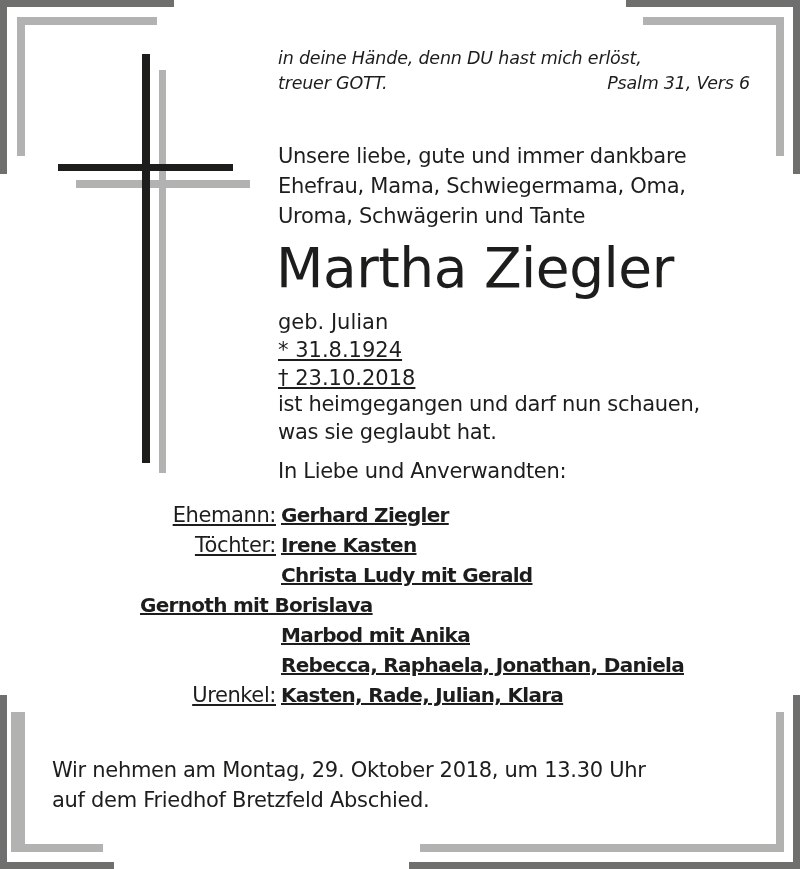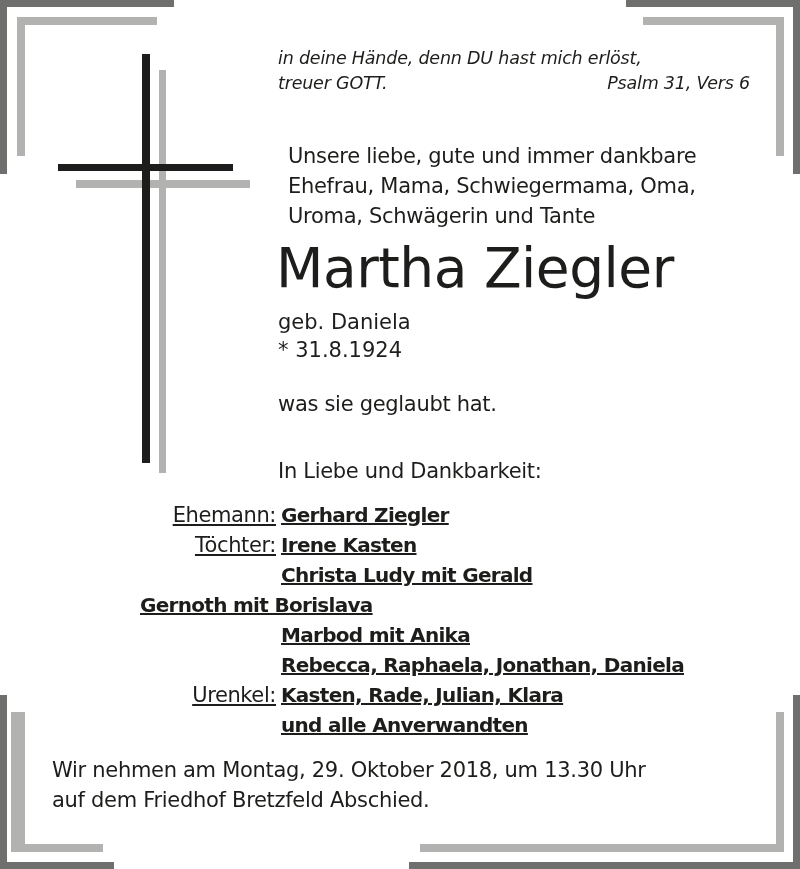--- a/index.html
+++ b/index.html
@@ -9,30 +9,30 @@
   .dark { background: #6f6f6e; }
   .light { background: #b2b2b1; }
   .cross-black { background: #1d1d1b; }
   .cross-gray { background: #b2b2b1; }
 
   .motto { position: absolute; left: 278px; top: 46px; width: 472px;
            font-style: italic; font-size: 17.5px; line-height: 25px; letter-spacing: -0.2px; }
   .motto .line { display: block; white-space: nowrap; }
   .motto .last { display: flex; justify-content: space-between; }
 
-  .intro { position: absolute; left: 288px; top: 141px; font-size: 21px; line-height: 30px;
+  .intro { position: absolute; left: 278px; top: 141px; font-size: 21px; line-height: 30px;
            white-space: nowrap; letter-spacing: -0.3px; }
   .intro span { display: block; }
 
   .name { position: absolute; left: 276px; top: 236px; font-size: 55px; line-height: 64px;
           white-space: nowrap; letter-spacing: -0.5px; text-align: right; }
 
   .born { position: absolute; left: 278px; top: 308px; font-size: 21px; line-height: 28px; white-space: nowrap; }
   .born span { display: block; }
-  .dates { display: flex; gap: 30px; }
+  .dates { display: flex; gap: 30px; text-decoration: underline; }
 
   .message { position: absolute; left: 278px; top: 390px; font-size: 21px; line-height: 28px; white-space: nowrap; letter-spacing: -0.3px;}
   .message span { display: block; }
 
   .gratitude { position: absolute; left: 278px; top: 457px; font-size: 21px; line-height: 28px; white-space: nowrap; letter-spacing: -0.3px;}
 
   .family { position: absolute; left: 140px; top: 500px; font-size: 21px; line-height: 30px; text-decoration: underline; }
   .frow { display: flex; white-space: nowrap; }
   .frow .label { width: 136px; text-align: right; padding-right: 5px; letter-spacing: -0.4px; }
   .frow .value { font-weight: bold; letter-spacing: -0.7px; font-size: 20px; }
@@ -85,31 +85,33 @@
 
 <div class="intro">
   <span>Unsere liebe, gute und immer dankbare</span>
   <span>Ehefrau, Mama, Schwiegermama, Oma,</span>
   <span>Uroma, Schwägerin und Tante</span>
 </div>
 
 <div class="name">Martha Ziegler</div>
 
 <div class="born">
-  <span>geb. Daniela</span>
+  <span>geb. Julian</span>
   <span class="dates">
     <span>* 31.8.1924</span>
+    <span>† 23.10.2018</span>
   </span>
 </div>
 
 <div class="message">
+  <span>ist heimgegangen und darf nun schauen,</span>
   <span>was sie geglaubt hat.</span>
 </div>
 
-<div class="gratitude">In Liebe und Dankbarkeit:</div>
+<div class="gratitude">In Liebe und Anverwandten:</div>
 
 <div class="family">
   <div class="frow">
     <span class="label">Ehemann:</span>
     <span class="value">Gerhard Ziegler</span>
   </div>
   <div class="frow">
     <span class="label">Töchter:</span>
     <span class="value">Irene Kasten</span>
   </div>
@@ -125,22 +127,18 @@
     <span class="value">Marbod mit Anika</span>
   </div>
   <div class="frow">
     <span class="label"></span>
     <span class="value">Rebecca, Raphaela, Jonathan, Daniela</span>
   </div>
   <div class="frow">
     <span class="label">Urenkel:</span>
     <span class="value">Kasten, Rade, Julian, Klara</span>
   </div>
-  <div class="frow">
-    <span class="label"></span>
-    <span class="value">und alle Anverwandten</span>
-  </div>
 </div>
 
 <div class="funeral">
   <span>Wir nehmen am Montag, 29. Oktober 2018, um 13.30 Uhr</span>
   <span>auf dem Friedhof Bretzfeld Abschied.</span>
 </div>
 
 </body></html>

